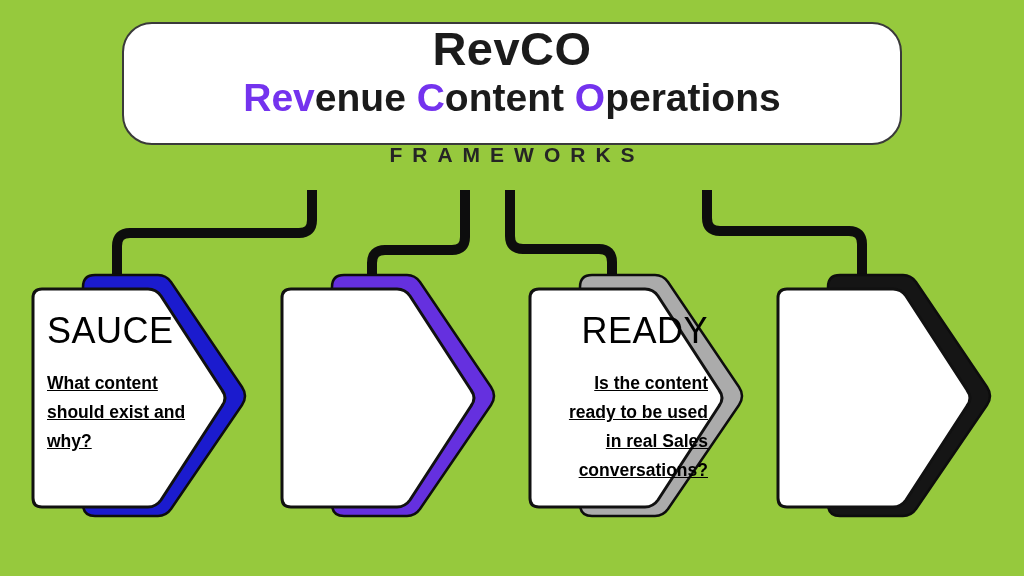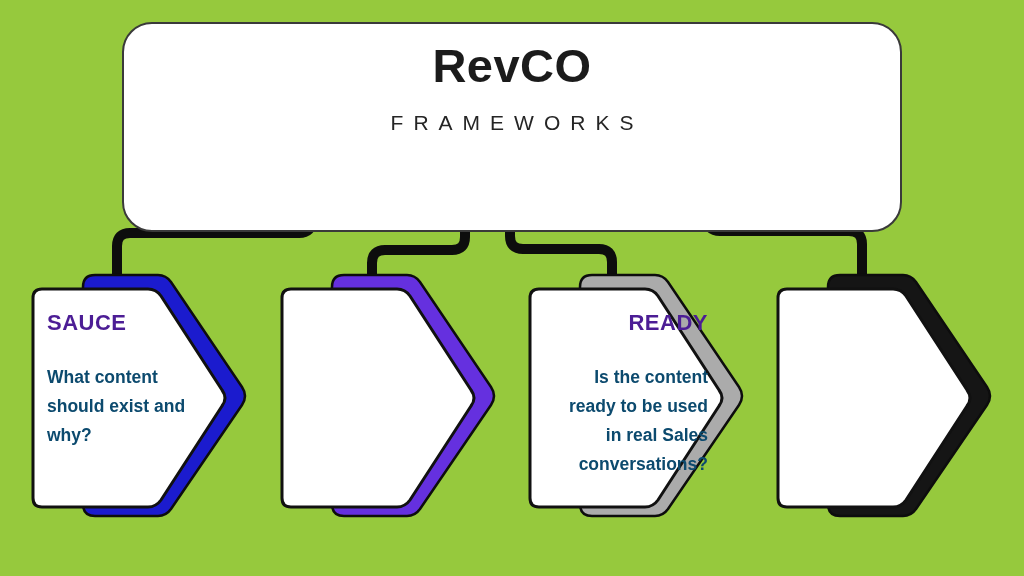--- a/index.html
+++ b/index.html
@@ -9,81 +9,82 @@
     position:relative;
     width:1024px; height:576px;
     background:var(--background,#96C93D);
     overflow:hidden;
   }
   .connectors {
     position:absolute; left:0; top:0; z-index:1;
   }
   .title-box {
     position:absolute; left:122px; top:22px;
-    width:780px; height:210px;
+    width:780px; height:123px;
     background:#ffffff;
     border:2px solid #3a3a3a;
     border-radius:30px;
     z-index:2;
     display:flex; flex-direction:column; align-items:center;
-    padding-top:17px;
   }
   .title-main {
     font-size:47px; font-weight:bold; color:#1b1b1b;
     line-height:1.05; letter-spacing:0.5px;
   }
   .title-sub {
     font-size:39px; font-weight:bold; color:#1b1b1b;
     line-height:1.2; white-space:pre; margin-top:2px;
   }
   .seg-accent { color:var(--title_accent,#7433EE); }
   .seg-dark { color:#1b1b1b; }
   .title-tag {
-    font-size:21px; font-weight:normal; color:#252525;
+    font-size:21px; font-weight:bold; color:#252525;
     letter-spacing:10px; margin-top:21px; text-indent:10px;text-align:right;
   }
   .card {
     position:absolute; top:270px;
     width:250px; height:256px;
     z-index:2;
   }
   .card svg { position:absolute; left:0; top:0; }
   .card-text {
     position:absolute; left:17px; top:40px; width:164px;
     z-index:3;
   }
   .card-title {
-    font-size:22px; font-weight:bold; color:#4c1d95;
+    font-size:36px; font-weight:normal; color:#000000;
     letter-spacing:0.5px;
   }
   .card-body {
-    margin-top:27px;
-    font-size:17.5px; font-weight:bold; color:#0c4a6e;
+    margin-top:17px;
+    font-size:17.5px; font-weight:bold; color:#000000;
     line-height:29px;
     white-space:pre-line;
+    text-decoration:underline;
   }
   #card-sauce { left:30px; }
   #card-voice { left:279px; }
   #card-ready { left:527px;text-align:right; }
   #card-trace { left:775px; }
 </style>
 </head>
 <body>
 
 <svg class="connectors" width="1024" height="576" viewBox="0 0 1024 576">
   <g fill="none" stroke="#0d0d0d" stroke-width="10">
     <path d="M 312,190 L 312,220 Q 312,233 299,233 L 130,233 Q 117,233 117,246 L 117,282"></path>
     <path d="M 465,190 L 465,237 Q 465,250 452,250 L 385,250 Q 372,250 372,263 L 372,283"></path>
     <path d="M 510,190 L 510,236 Q 510,249 523,249 L 599,249 Q 612,249 612,262 L 612,283"></path>
     <path d="M 707,190 L 707,218 Q 707,231 720,231 L 849,231 Q 862,231 862,244 L 862,281"></path>
   </g>
 </svg>
 
 <div class="title-box">
   <div class="title-main">RevCO</div>
+  <div class="title-sub"><span class="seg-accent">Rev</span><span class="seg-dark">enue </span><span class="seg-accent">C</span><span class="seg-dark">ontent </span><span class="seg-accent">O</span><span class="seg-dark">perations</span></div>
   <div class="title-tag">FRAMEWORKS</div>
 </div>
 
 <div class="card" id="card-sauce">
   <svg width="250" height="256" viewBox="0 0 250 256">
     <path stroke="#0d0d0d" stroke-width="2.5" d="M 65,5 L 128,5 Q 136,5 141,12 L 212,117 Q 218,126 212,135 L 141,239 Q 136,246 128,246 L 65,246 Q 53,246 53,234 L 53,17 Q 53,5 65,5 Z" fill="#1B1BCE"></path>
     <path fill="#ffffff" stroke="#111111" stroke-width="3" d="M 12,19 L 118,19 Q 126,19 131,26 L 192,120 Q 198,128 192,136 L 131,230 Q 126,237 118,237 L 12,237 Q 3,237 3,228 L 3,28 Q 3,19 12,19 Z"></path>
   </svg>
   <div class="card-text">
     <div class="card-title">SAUCE</div>

